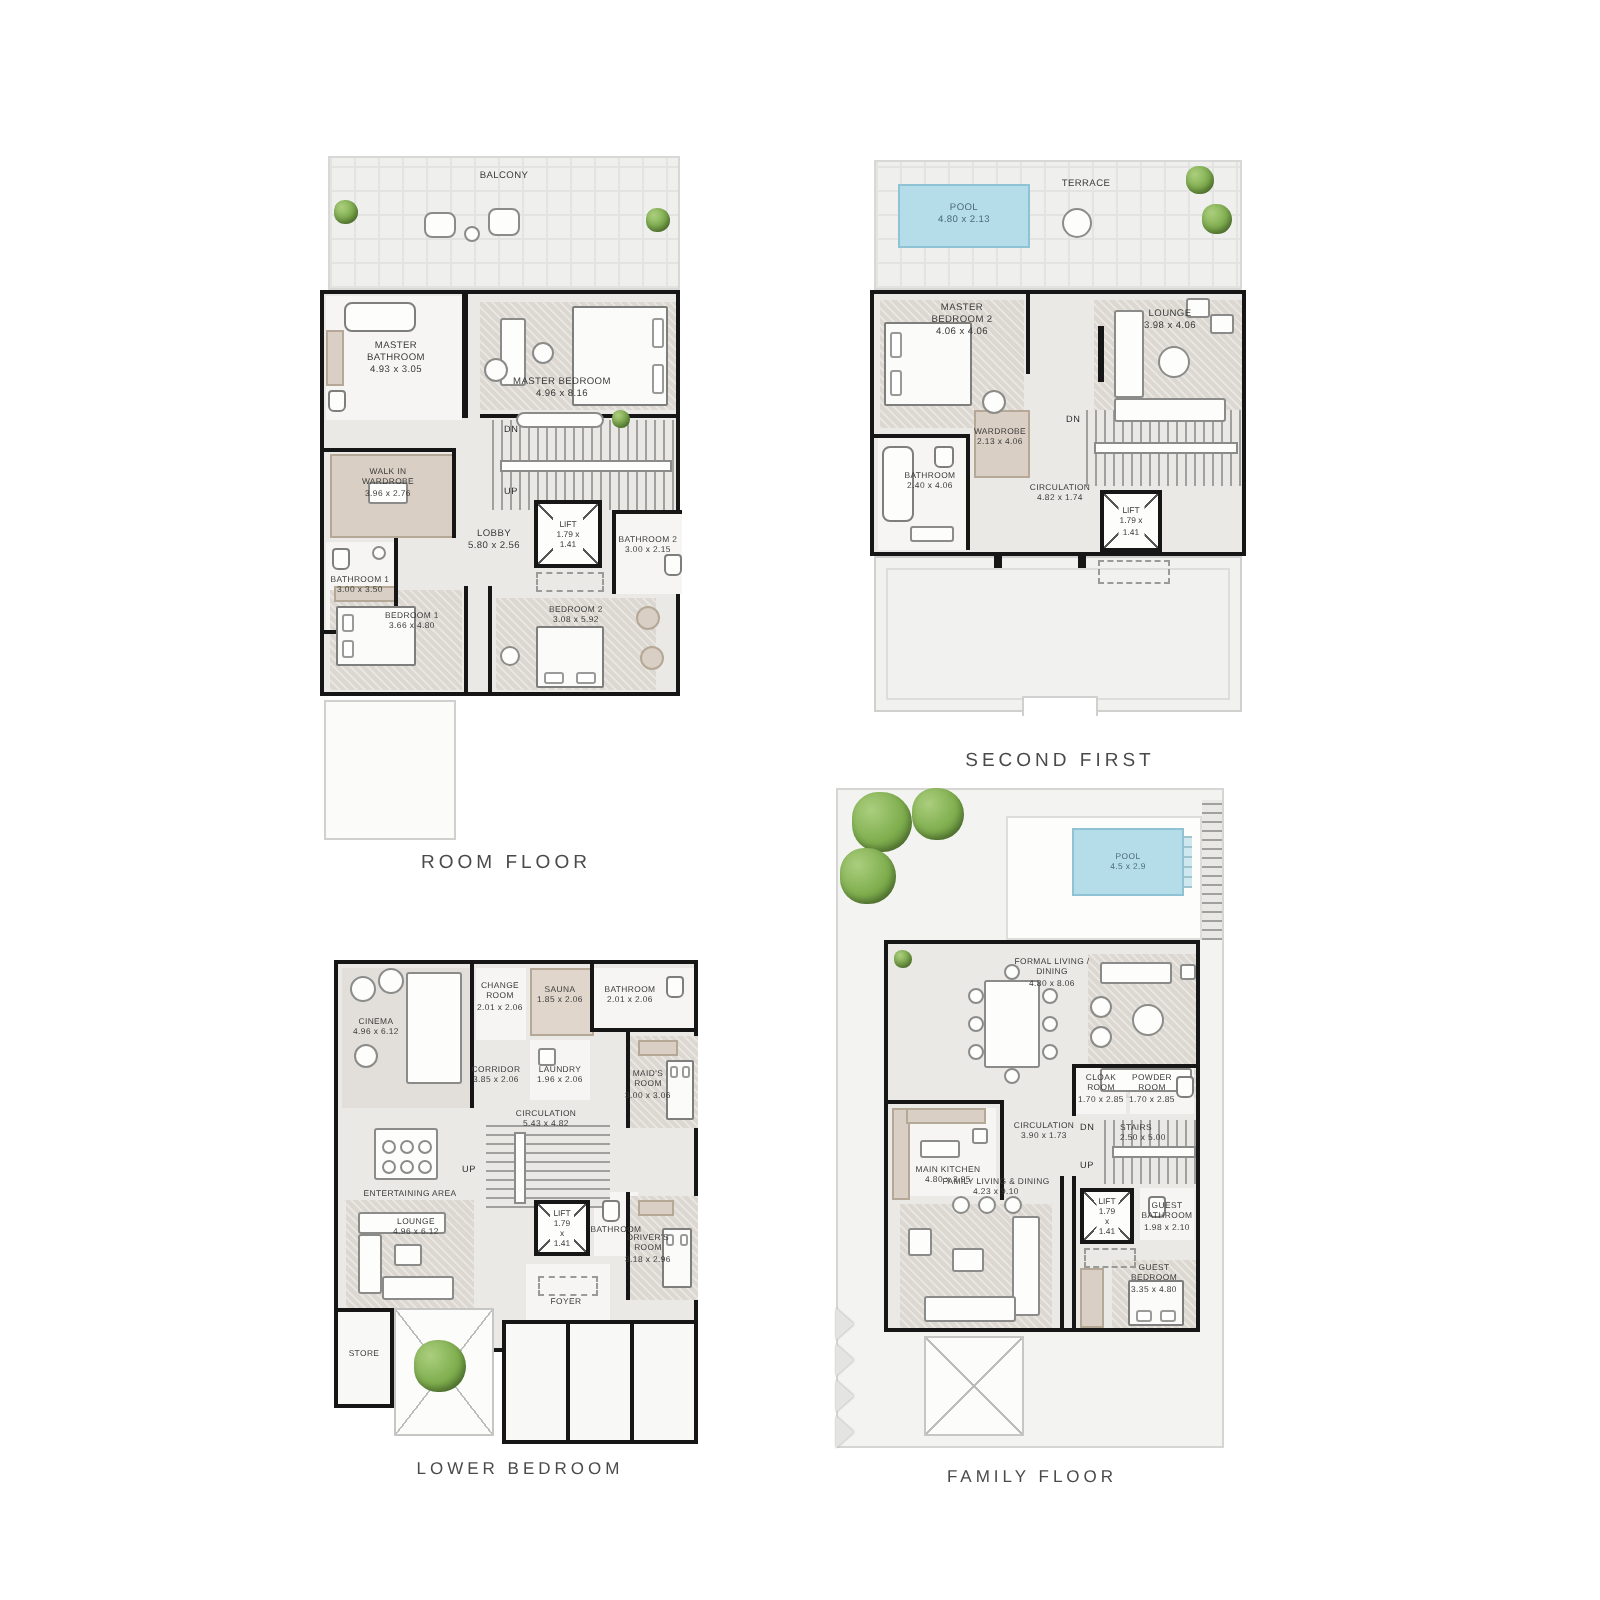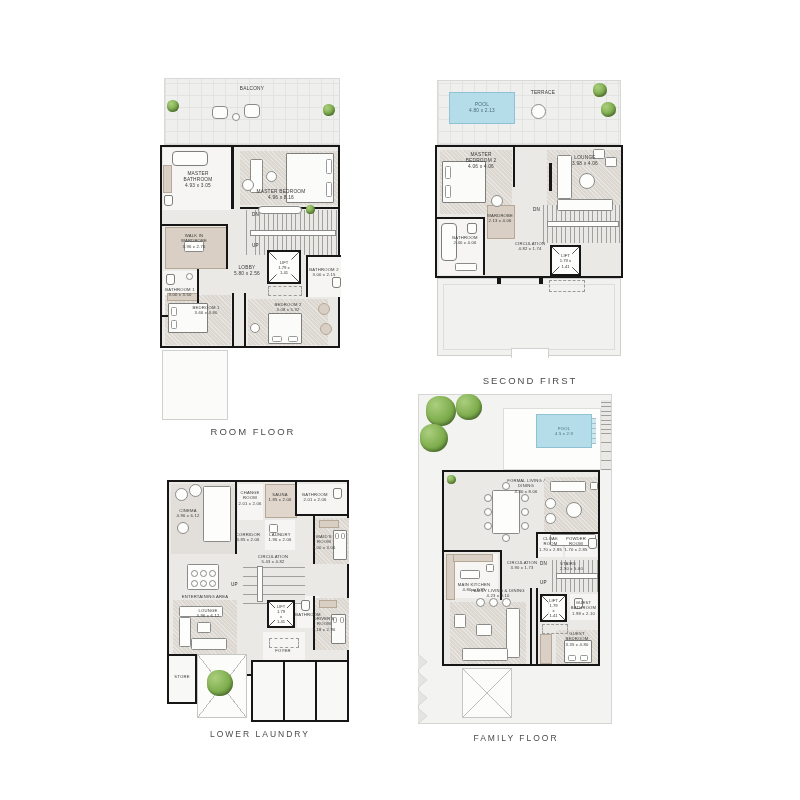--- a/index.html
+++ b/index.html
@@ -296,21 +296,21 @@
   <div class="blackbox" style="left:0;top:176px;width:30px;height:50px"></div>
   <div class="lbl small" style="left:2px;top:196px;width:26px">STORE</div>
 
   <div class="xpatio" style="left:30px;top:176px;width:50px;height:64px"></div>
   <div class="tree" style="left:40px;top:192px;width:26px;height:26px"></div>
 
   <div class="blackbox" style="left:84px;top:182px;width:98px;height:62px"></div>
   <div class="w" style="left:116px;top:184px;width:2px;height:58px"></div>
   <div class="w" style="left:148px;top:184px;width:2px;height:58px"></div>
 </div>
-<div class="plan-title" style="left:167px;top:729px;width:186px;font-size:8.5px">LOWER LAUNDRY</div>
+<div class="plan-title" style="left:167px;top:729px;width:186px;font-size:8.5px">LOWER BEDROOM</div>
 
 <div class="plan" style="left:418px;top:392px;width:196px;height:338px">
   <div class="site" style="left:0;top:2px;width:194px;height:330px"></div>
 
   <div class="tree" style="left:8px;top:4px;width:30px;height:30px"></div>
   <div class="tree" style="left:38px;top:2px;width:26px;height:26px"></div>
   <div class="tree" style="left:2px;top:32px;width:28px;height:28px"></div>
 
   <div class="abs" style="left:85px;top:16px;width:96px;height:60px;background:#fdfdfc;border:1px solid #ddddda"></div>
   <div class="pool" style="left:118px;top:22px;width:56px;height:34px">

